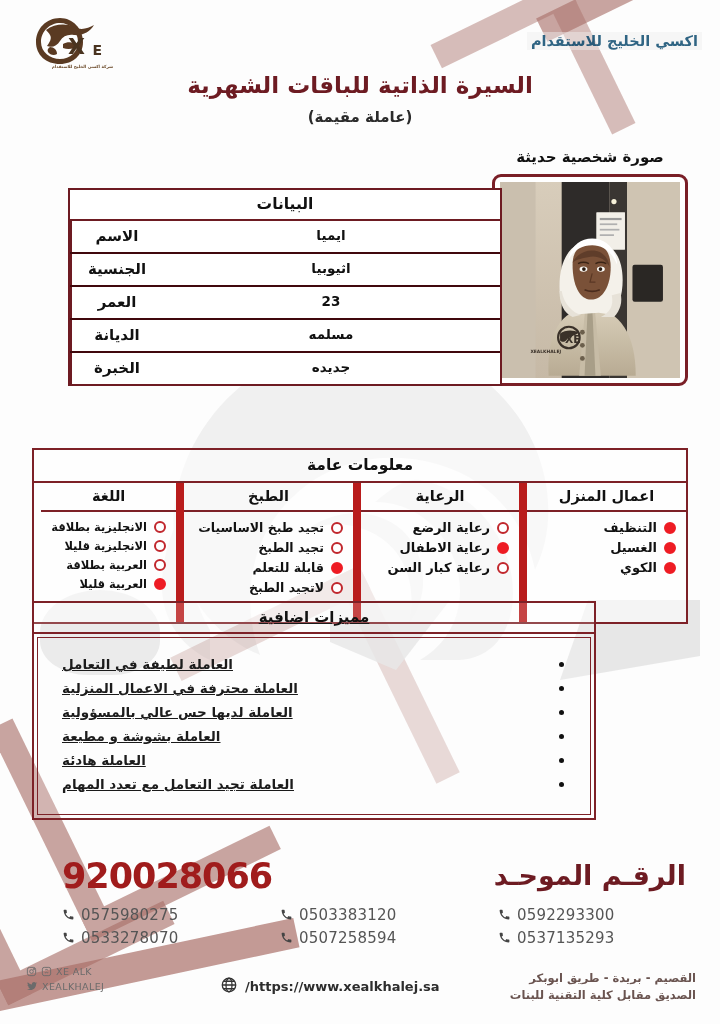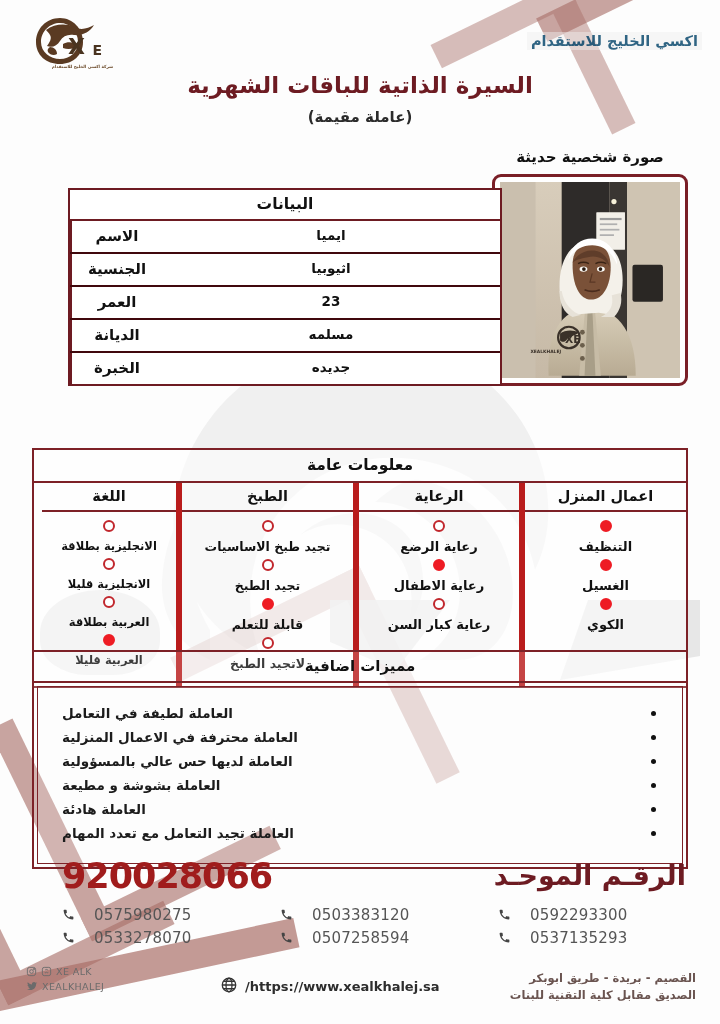--- a/index.html
+++ b/index.html
@@ -230,21 +230,21 @@
   .gen-title {
     text-align: center;
     font-size: 15.5px;
     font-weight: bold;
     color: #111;
     padding: 6px 0 7px;
     border-bottom: 2px solid #7d2127;
   }
   .gen-cols { display: flex; }
   .gen-col {
-    border-left: 6px solid #b91c1c;
+    border-left: 8px solid #b91c1c;
     flex: 1;
   }
   .gen-col:last-child { border-left: none; padding-left: 8px; }
   .gc-home { flex: 0 0 167px; }
   .gc-care { flex: 0 0 166px; }
   .gc-cook { flex: 0 0 177px; }
   .gc-lang { flex: 1; }
   .gc-head {
     text-align: center;
     font-size: 14.5px;
@@ -256,21 +256,20 @@
   .gc-body {
     padding: 8px 10px 10px;
     min-height: 110px;
   }
   .opt {
     display: flex;
     align-items: center;
     gap: 7px;
     margin-bottom: 5px;
     justify-content: flex-start;
-    flex-direction: column;
   }
   .opt .dot {
     flex: 0 0 auto;
     width: 12px; height: 12px;
     border-radius: 50%;
     border: 2px solid #c1272d;
     background: #fff;
   }
   .opt.on .dot { background: #ee1c24; border-color: #ee1c24; }
   .opt .txt {
@@ -278,25 +277,26 @@
     font-weight: bold;
     color: #111;
     white-space: nowrap;
   }
   .gc-lang .opt .txt { font-size: 11.5px; }
   .gc-cook .opt .txt { font-size: 12.5px; }
 
   
   .extra-box {
     position: absolute;
-    left: 32px; top: 650px;
-    width: 656px;
+    left: 32px; top: 601px;
+    width: 564px;
     z-index: 3;
     border: 2px solid #7d2127;
     background: rgba(255,255,255,.18);
+    text-decoration: underline;
   }
   .extra-title {
     text-align: center;
     font-size: 15px;
     font-weight: bold;
     color: #111;
     padding: 5px 0 6px;
     border-bottom: 2px solid #7d2127;
   }
   .extra-body {
@@ -353,21 +353,21 @@
     direction: ltr;
   }
   .phone-row {
     display: flex;
     justify-content: space-between;
     margin-bottom: 5px;
   }
   .phone {
     display: flex;
     align-items: center;
-    gap: 19px;
+    gap: 6px;
     font-size: 15px;
     color: #555;
     direction: ltr;
     min-width: 150px;
   }
   .phone .ph-ico { color: #444; font-size: 13px; line-height: 1; }
   .phone .ph-num { letter-spacing: .2px; }
 
   .bottom-bar {
     position: absolute;

